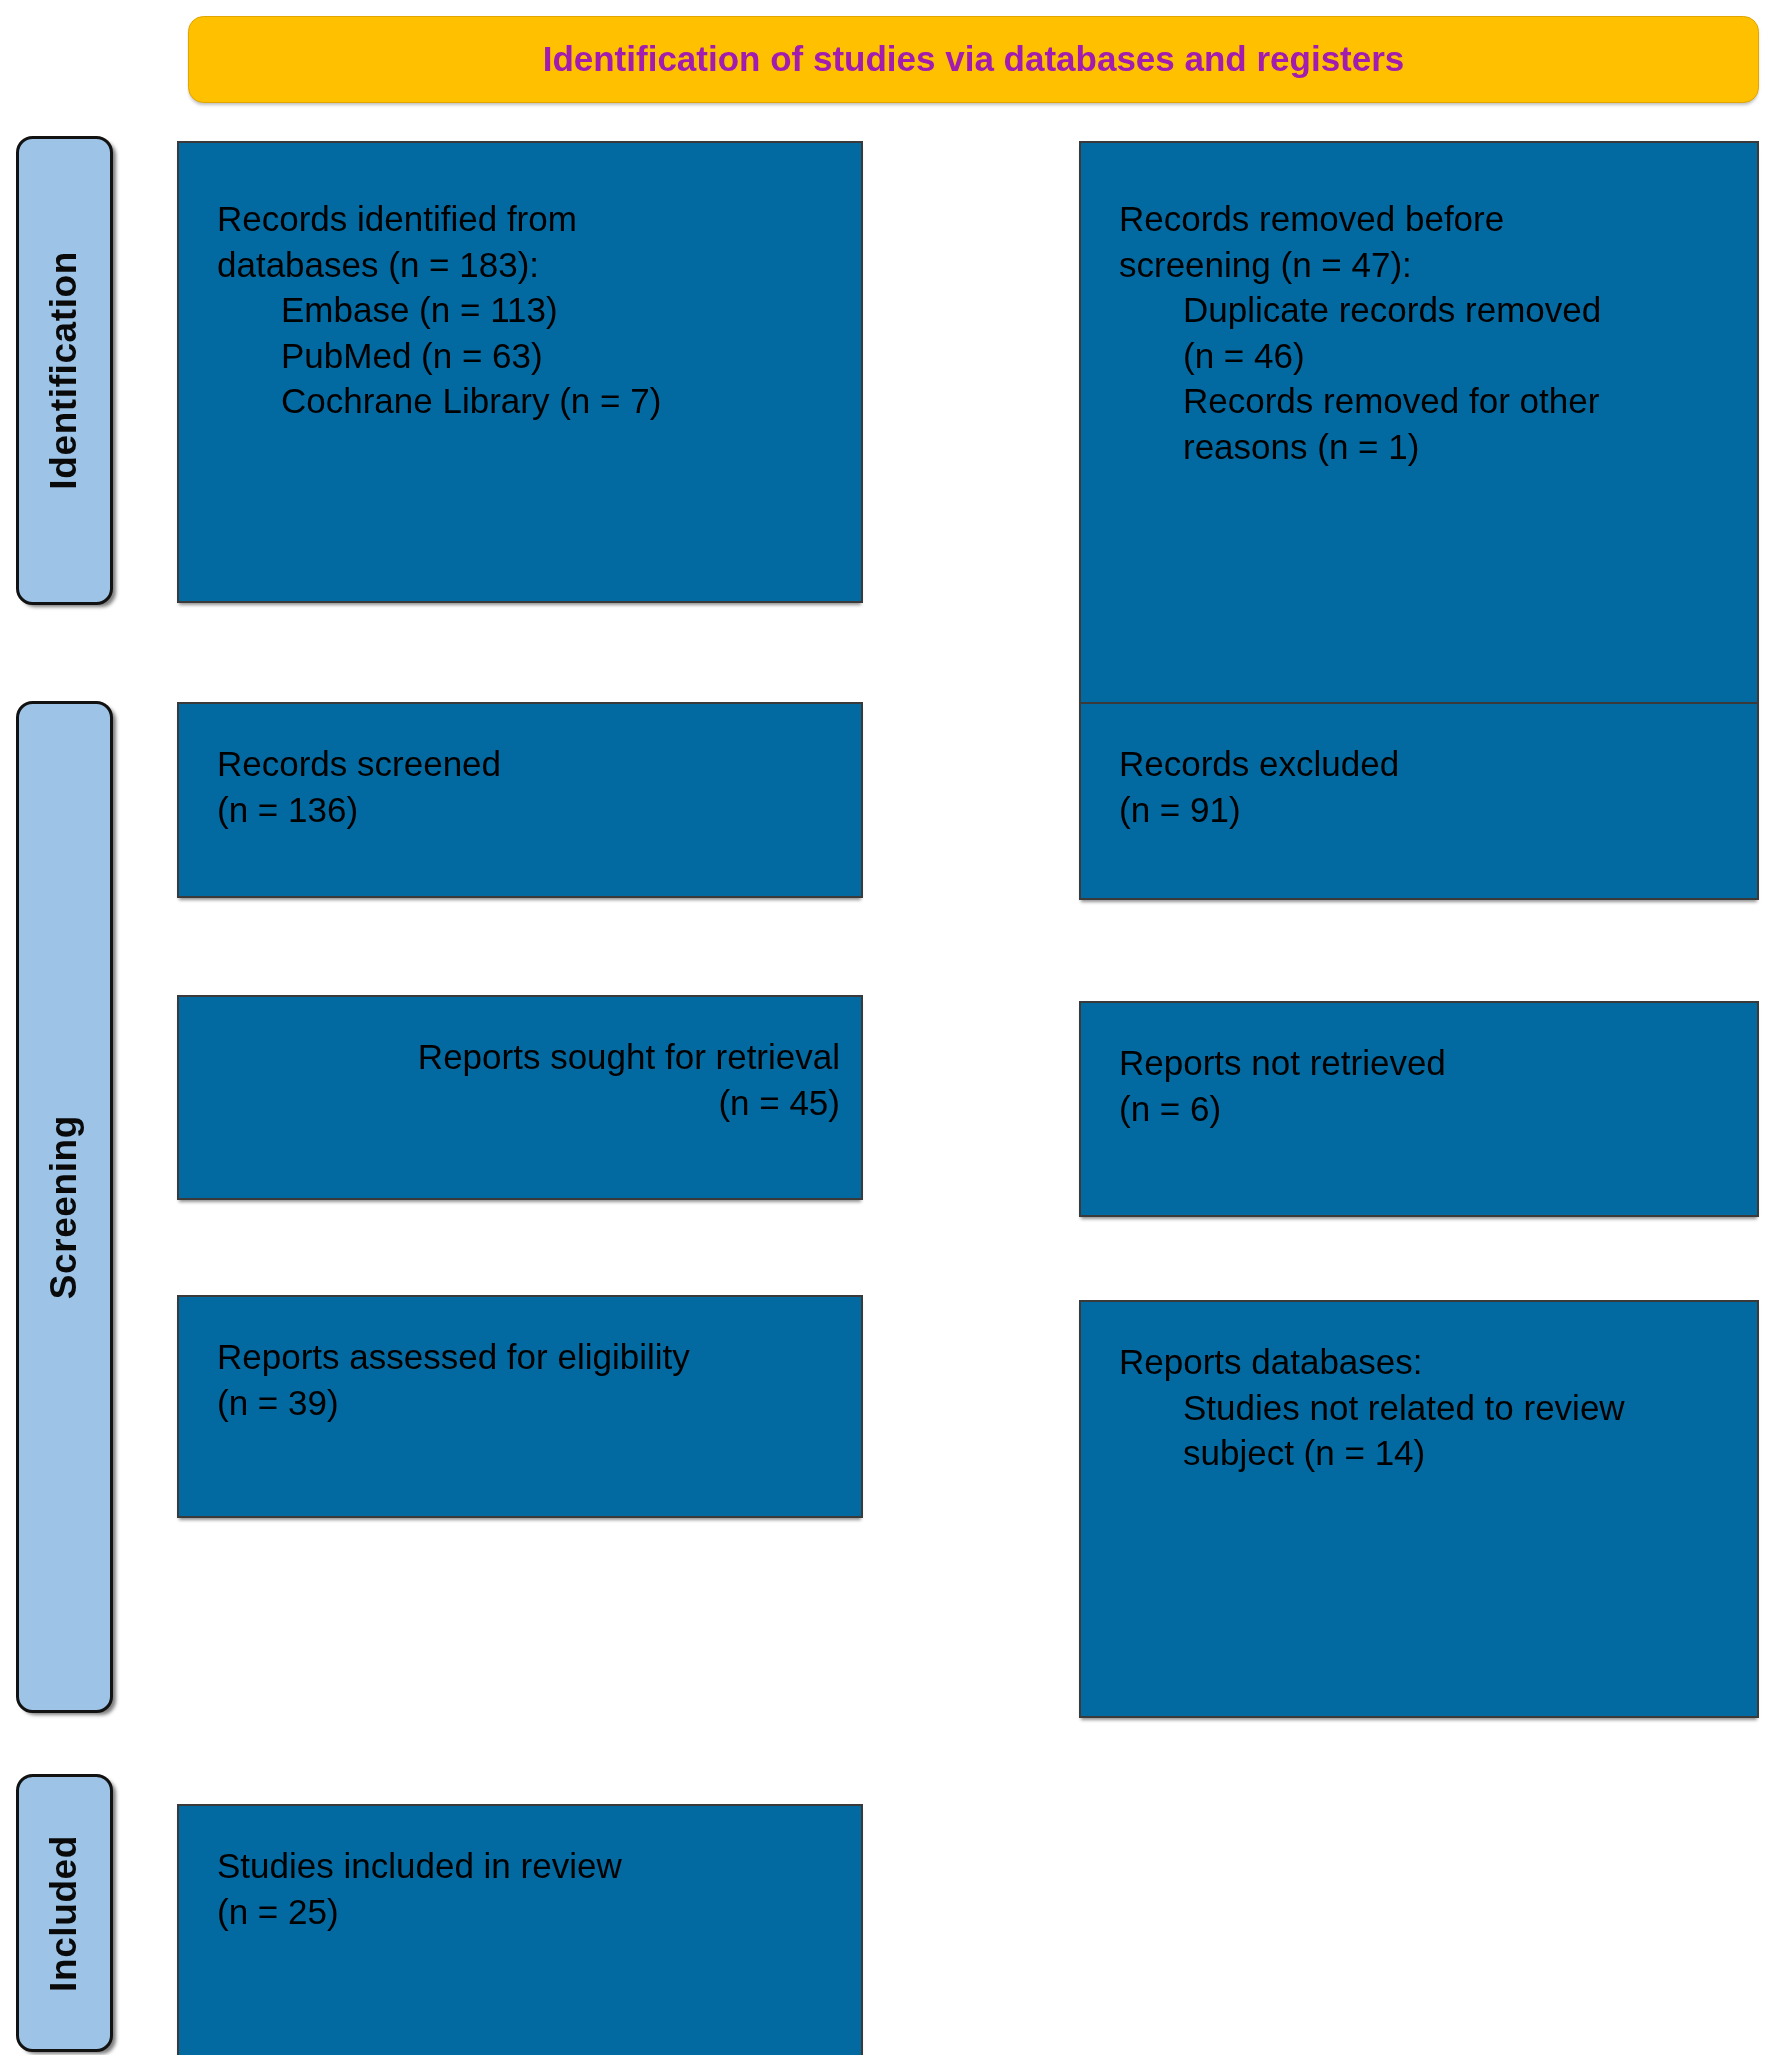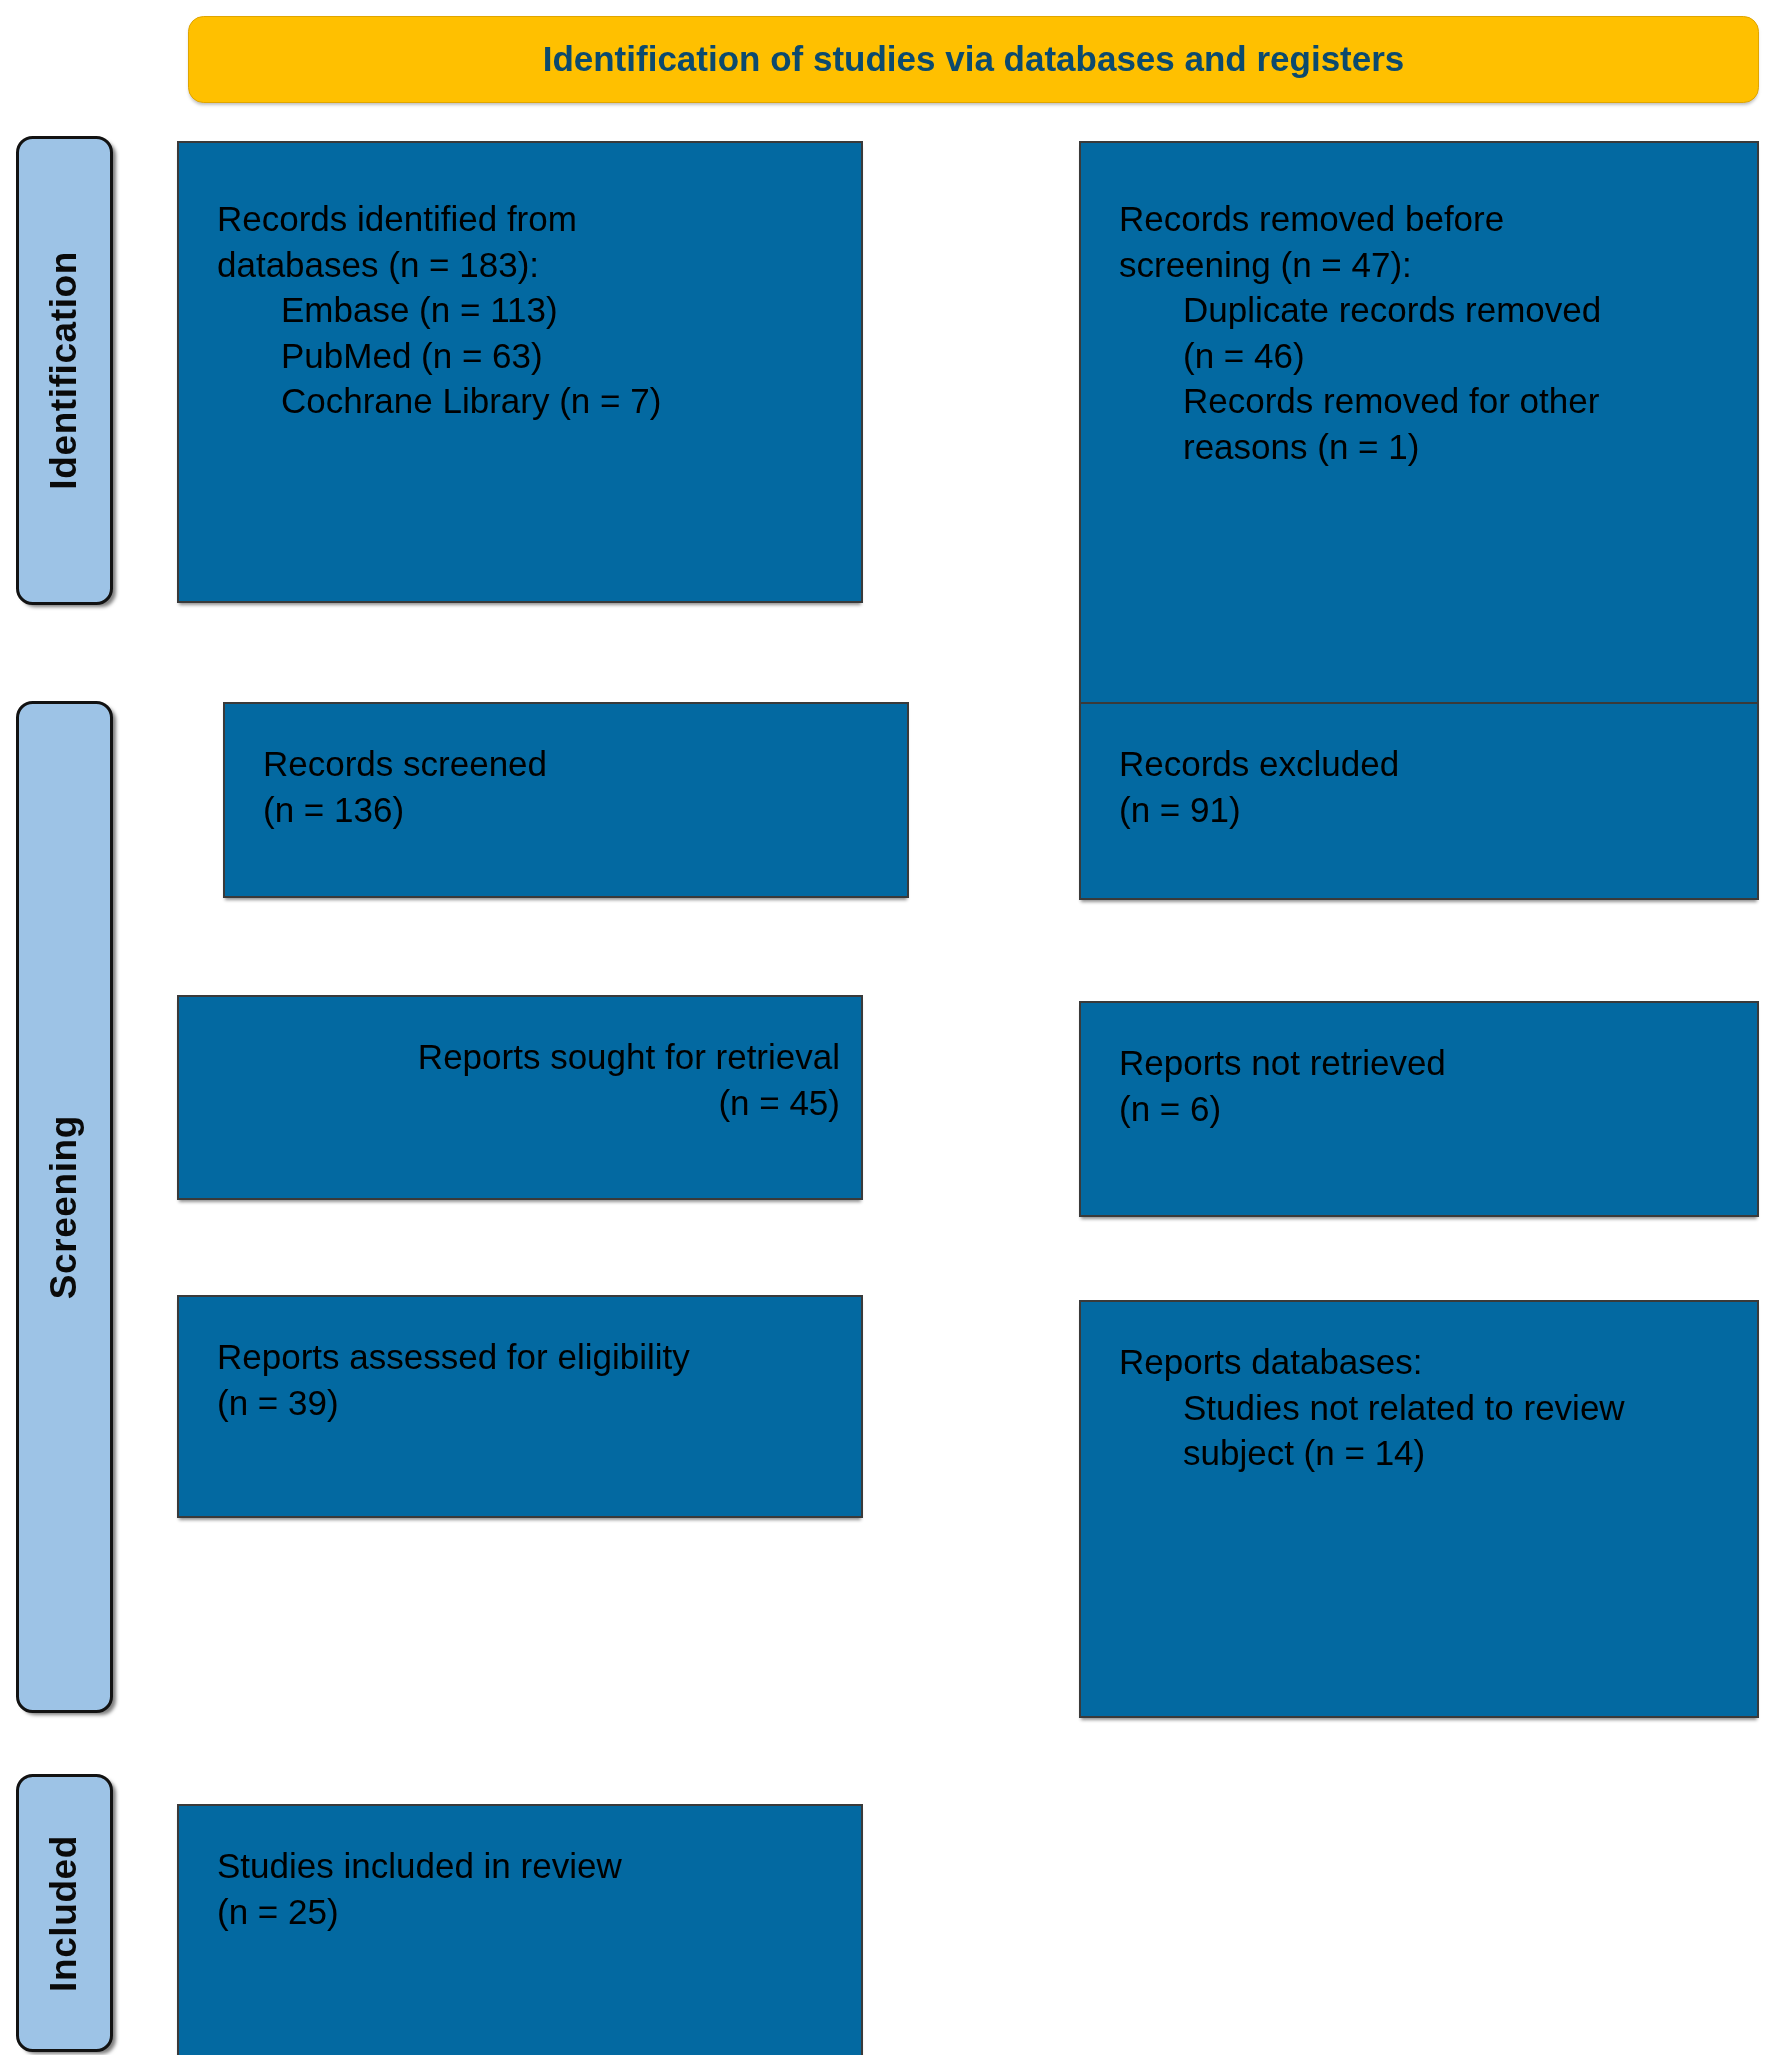--- a/index.html
+++ b/index.html
@@ -26,21 +26,21 @@
     border: 1.7px solid #e0a500;
     border-radius: 15.5px;
     display: flex;
     align-items: center;
     justify-content: center;
     box-shadow: 0 2.8px 3.3px -1.1px rgba(0,0,0,0.25);
   }
   .banner-title {
     font-size: 35px;
     font-weight: bold;
-    color: #0c4a6e;
+    color: #a21caf;
     white-space: nowrap;
   }
   .stage-tab {
     position: absolute;
     left: 15.5px;
     width: 97px;
     box-sizing: border-box;
     background: #9DC3E6;
     border: 3.3px solid #121212;
     border-radius: 16.6px;
@@ -70,21 +70,21 @@
     font-size: 35px;
     line-height: 1.3;
   }
   .box .pad { padding: 37px 21px 0 38px; }
   .box.tall-pad .pad { padding-top: 53px; }
   .line { white-space: nowrap; }
   .line.indent { padding-left: 64px; }
 
   .b1 { left: 177px;  top: 141px;  width: 686px; height: 462px; }
   .b2 { left: 1079px; top: 141px;  width: 680px; height: 566px; }
-  .b3 { left: 177px;  top: 702px; width: 686px; height: 196px; margin-left: 46px; }
+  .b3 { left: 177px;  top: 702px; width: 686px; height: 196px; }
   .b4 { left: 1079px; top: 702px; width: 680px; height: 198px; }
   .b5 { left: 177px;  top: 995px; width: 686px; height: 205px; text-align: right; }
   .b6 { left: 1079px; top: 1001px; width: 680px; height: 216px; }
   .b7 { left: 177px;  top: 1295px; width: 686px; height: 223px; }
   .b8 { left: 1079px; top: 1300px; width: 680px; height: 418px; }
   .b9 { left: 177px;  top: 1804px; width: 686px; height: 254px; }
 </style>
 </head>
 <body>
 

